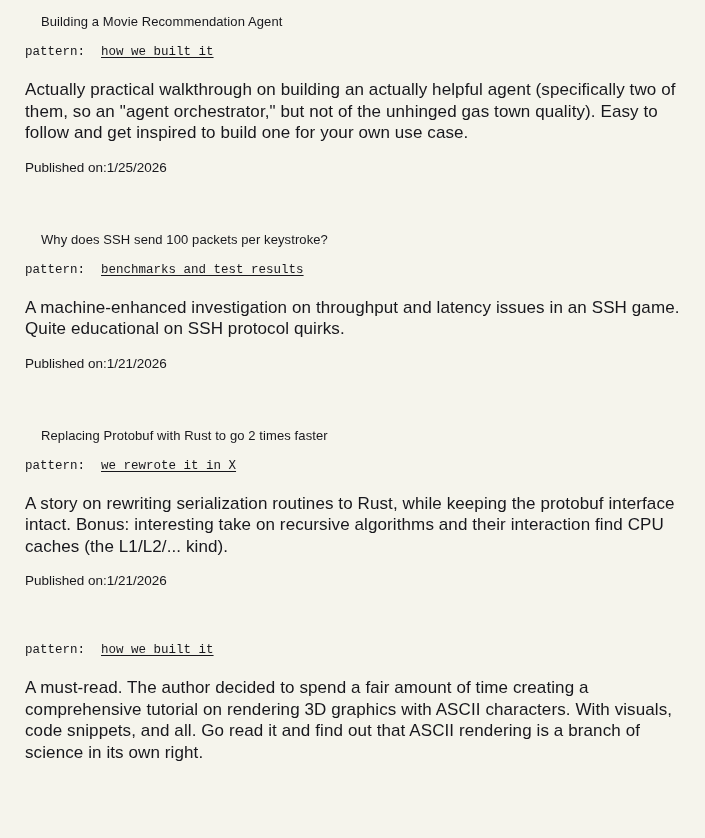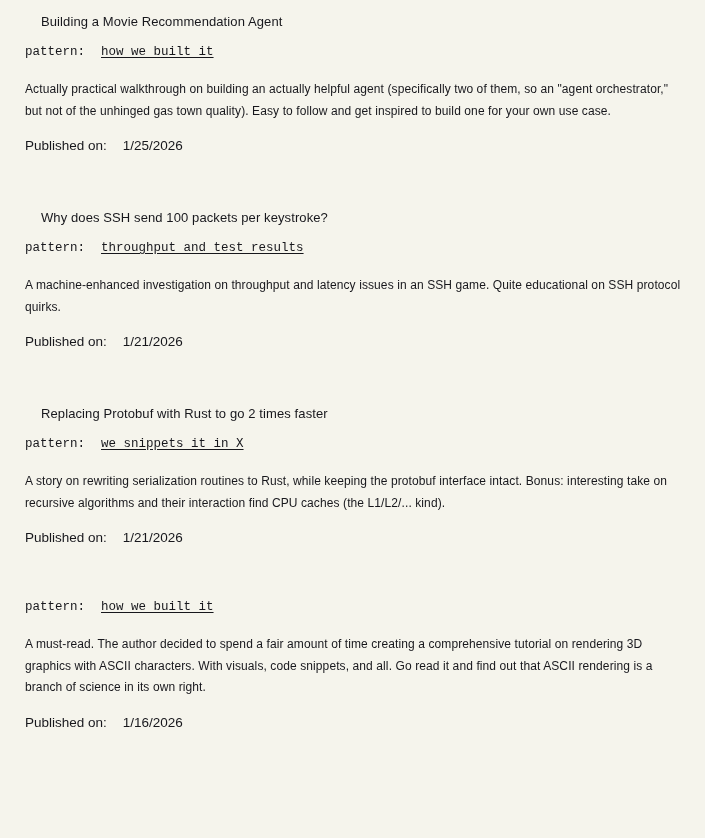--- a/index.html
+++ b/index.html
@@ -38,33 +38,33 @@
     margin: 0 0 19px 0;
   }
   .pattern-link {
     color: inherit;
     text-decoration: underline;
     text-underline-offset: 2px;
     margin-left: 16px;
     cursor: pointer;
   }
   .post-desc {
-    font-size: 12px;
+    font-size: 17px;
     line-height: 21.5px;
     margin: 0 0 16px 0;
     max-width: 662px;
     letter-spacing: 0.1px;
   }
   .post-published {
     font-size: 13.5px;
     line-height: 16px;
     margin: 0;
   }
   .published-date {
-    margin-left: 16px;
+    margin-left: 0;
   }
 </style>
 </head>
 <body>
 
 <main class="page">
 
   <article class="post">
     <h2 class="post-title">Building a Movie Recommendation Agent</h2>
     <p class="post-pattern">
@@ -72,42 +72,39 @@
     </p>
     <p class="post-desc">Actually practical walkthrough on building an actually helpful agent (specifically two of them, so an "agent orchestrator," but not of the unhinged gas town quality). Easy to follow and get inspired to build one for your own use case.</p>
     <p class="post-published">
       <span class="published-label">Published on:</span><span class="published-date">1/25/2026</span>
     </p>
   </article>
 
   <article class="post">
     <h2 class="post-title">Why does SSH send 100 packets per keystroke?</h2>
     <p class="post-pattern">
-      <span class="pattern-label">pattern:</span><a class="pattern-link" href="#">throughput and test results</a>
+      <span class="pattern-label">pattern:</span><a class="pattern-link" href="#">benchmarks and test results</a>
     </p>
     <p class="post-desc">A machine-enhanced investigation on throughput and latency issues in an SSH game. Quite educational on SSH protocol quirks.</p>
     <p class="post-published">
       <span class="published-label">Published on:</span><span class="published-date">1/21/2026</span>
     </p>
   </article>
 
   <article class="post">
     <h2 class="post-title">Replacing Protobuf with Rust to go 2 times faster</h2>
     <p class="post-pattern">
-      <span class="pattern-label">pattern:</span><a class="pattern-link" href="#">we snippets it in X</a>
+      <span class="pattern-label">pattern:</span><a class="pattern-link" href="#">we rewrote it in X</a>
     </p>
     <p class="post-desc">A story on rewriting serialization routines to Rust, while keeping the protobuf interface intact. Bonus: interesting take on recursive algorithms and their interaction find CPU caches (the L1/L2/... kind).</p>
     <p class="post-published">
       <span class="published-label">Published on:</span><span class="published-date">1/21/2026</span>
     </p>
   </article>
 
   <article class="post">
     <p class="post-pattern">
       <span class="pattern-label">pattern:</span><a class="pattern-link" href="#">how we built it</a>
     </p>
     <p class="post-desc">A must-read. The author decided to spend a fair amount of time creating a comprehensive tutorial on rendering 3D graphics with ASCII characters. With visuals, code snippets, and all. Go read it and find out that ASCII rendering is a branch of science in its own right.</p>
-    <p class="post-published">
-      <span class="published-label">Published on:</span><span class="published-date">1/16/2026</span>
-    </p>
   </article>
 
 </main>
 
 </body></html>

